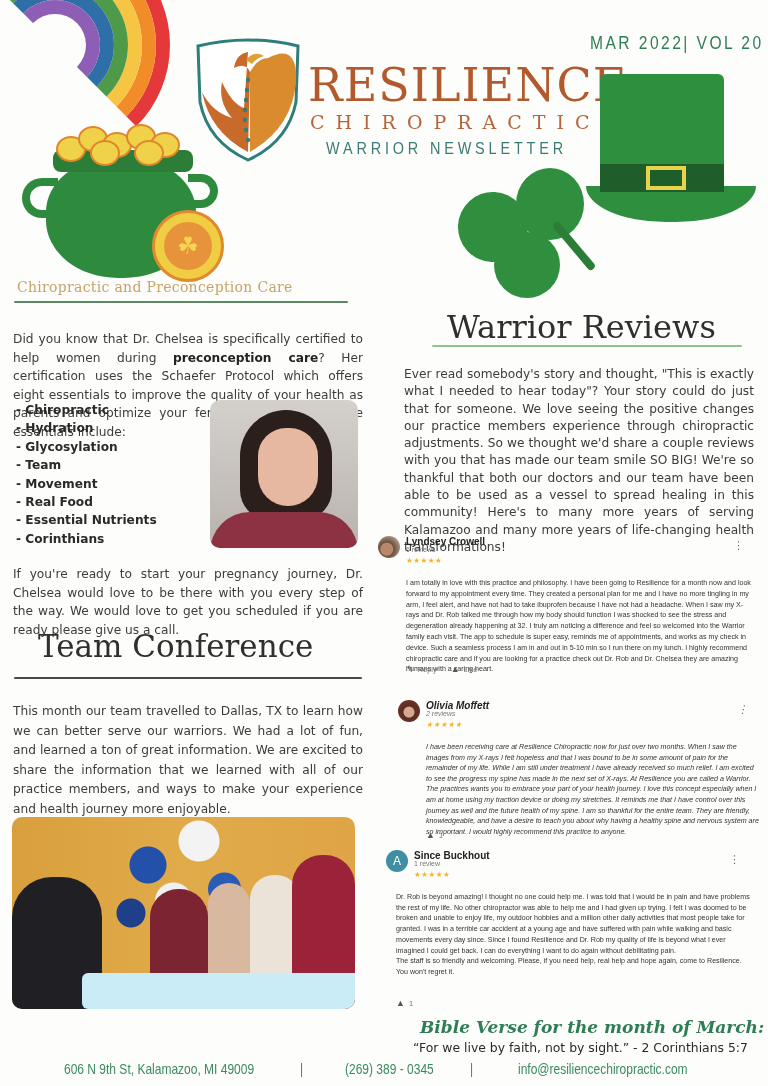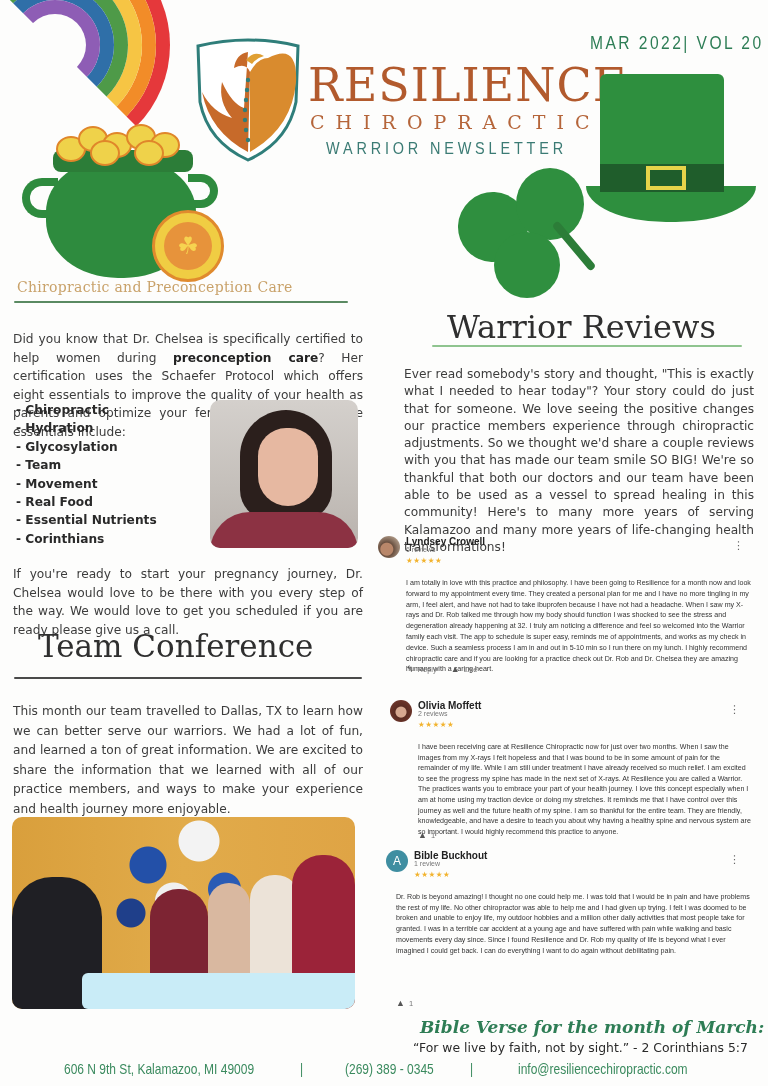--- a/index.html
+++ b/index.html
@@ -186,40 +186,41 @@
   <div class="rv-count">6 reviews</div>
   <div class="rv-stars">★★★★★</div>
   <div class="rv-menu">⋮</div>
   <div class="rv-text">I am totally in love with this practice and philosophy. I have been going to Resilience for a month now and look forward to my appointment every time. They created a personal plan for me and I have no more tingling in my arm, I feel alert, and have not had to take ibuprofen because I have not had a headache. When I saw my X-rays and Dr. Rob talked me through how my body should function I was shocked to see the stress and degeneration already happening at 32. I truly am noticing a difference and feel so welcomed into the Warrior family each visit. The app to schedule is super easy, reminds me of appointments, and works as my check in device. Such a seamless process I am in and out in 5-10 min so I run there on my lunch. I highly recommend chiropractic care  and if you are looking for a practice check out Dr. Rob and Dr. Chelsea they are amazing humans with a caring heart.</div>
   <div class="rv-actions" style="top:128px;">
     <div><span class="ic">↰</span><span>Reply</span></div>
     <div><span class="ic">▲</span><span>Like</span></div>
   </div>
 </div>
 
-<div class="review" style="left:390px;top:700px;height:142px;width:368px;">
+<div class="review" style="left:398px;top:700px;height:142px;width:368px;font-style:italic;">
   <div class="rv-avatar" style="background:radial-gradient(circle at 50% 55%,#d6a890 0 5px,#5a2c22 6px,#7a3a2e 100%);"></div>
   <div class="rv-name">Olivia Moffett</div>
   <div class="rv-count">2 reviews</div>
   <div class="rv-stars">★★★★★</div>
   <div class="rv-menu" style="right:18px;">⋮</div>
   <div class="rv-text" style="width:334px;line-height:10.6px;">I have been receiving care at Resilience Chiropractic now for just over two months.  When I saw the images from my X-rays I felt hopeless and that I was bound to be in some amount of pain for the remainder of my life.  While I am still under treatment I have already received so much relief. I am excited to see the progress my spine has made in the next set of X-rays.  At Resilience you are called a Warrior.  The practices wants you to embrace your part of your  health journey.  I love this concept especially when I am at home using my traction device or doing my stretches.  It reminds me that I have control over this journey as well and the future health of my spine.  I am so thankful for the entire team.  They are friendly, knowledgeable, and have a desire to teach you about why having a healthy spine and nervous system are so important. I would highly recommend this practice to anyone.</div>
   <div class="rv-actions" style="top:130px;">
     <div><span class="ic">▲</span><span>1</span></div>
   </div>
 </div>
 
 <div class="review" style="left:386px;top:850px;height:160px;width:372px;">
   <div class="rv-avatar" style="background:#3f8ea1;color:#fff;font-size:12px;display:flex;align-items:center;justify-content:center;">A</div>
-  <div class="rv-name">Bible Buckhout</div>
+  <div class="rv-name">Since Buckhout</div>
   <div class="rv-count">1 review</div>
   <div class="rv-stars">★★★★★</div>
   <div class="rv-menu" style="right:18px;">⋮</div>
   <div class="rv-text" style="left:10px;width:355px;line-height:10.7px;">
     <div>Dr. Rob is beyond amazing! I thought no one could help me. I was told that I would be in pain and have problems the rest of my life. No other chiropractor was able to help me and I had given up trying. I felt I was doomed to be broken and unable to enjoy life, my outdoor hobbies and a million other daily activities that most people take for granted. I was in a terrible car accident at a young age and have suffered with pain while walking and basic movements every day since. Since I found Resilience and Dr. Rob my quality of life is beyond what I ever imagined I could get back. I can do everything I want to do again without debilitating pain.</div>
+    <div>The staff is so friendly and welcoming. Please, if you need help, real help and hope again, come to Resilience. You won't regret it.</div>
   </div>
   <div class="rv-actions" style="left:10px;top:148px;">
     <div><span class="ic">▲</span><span>1</span></div>
   </div>
 </div>
 
 <div class="abs verse-title">Bible Verse for the month of March:</div>
 <div class="abs verse-text">“For we live by faith, not by sight.” - 2 Corinthians 5:7</div>
 
 <div class="abs footer">

